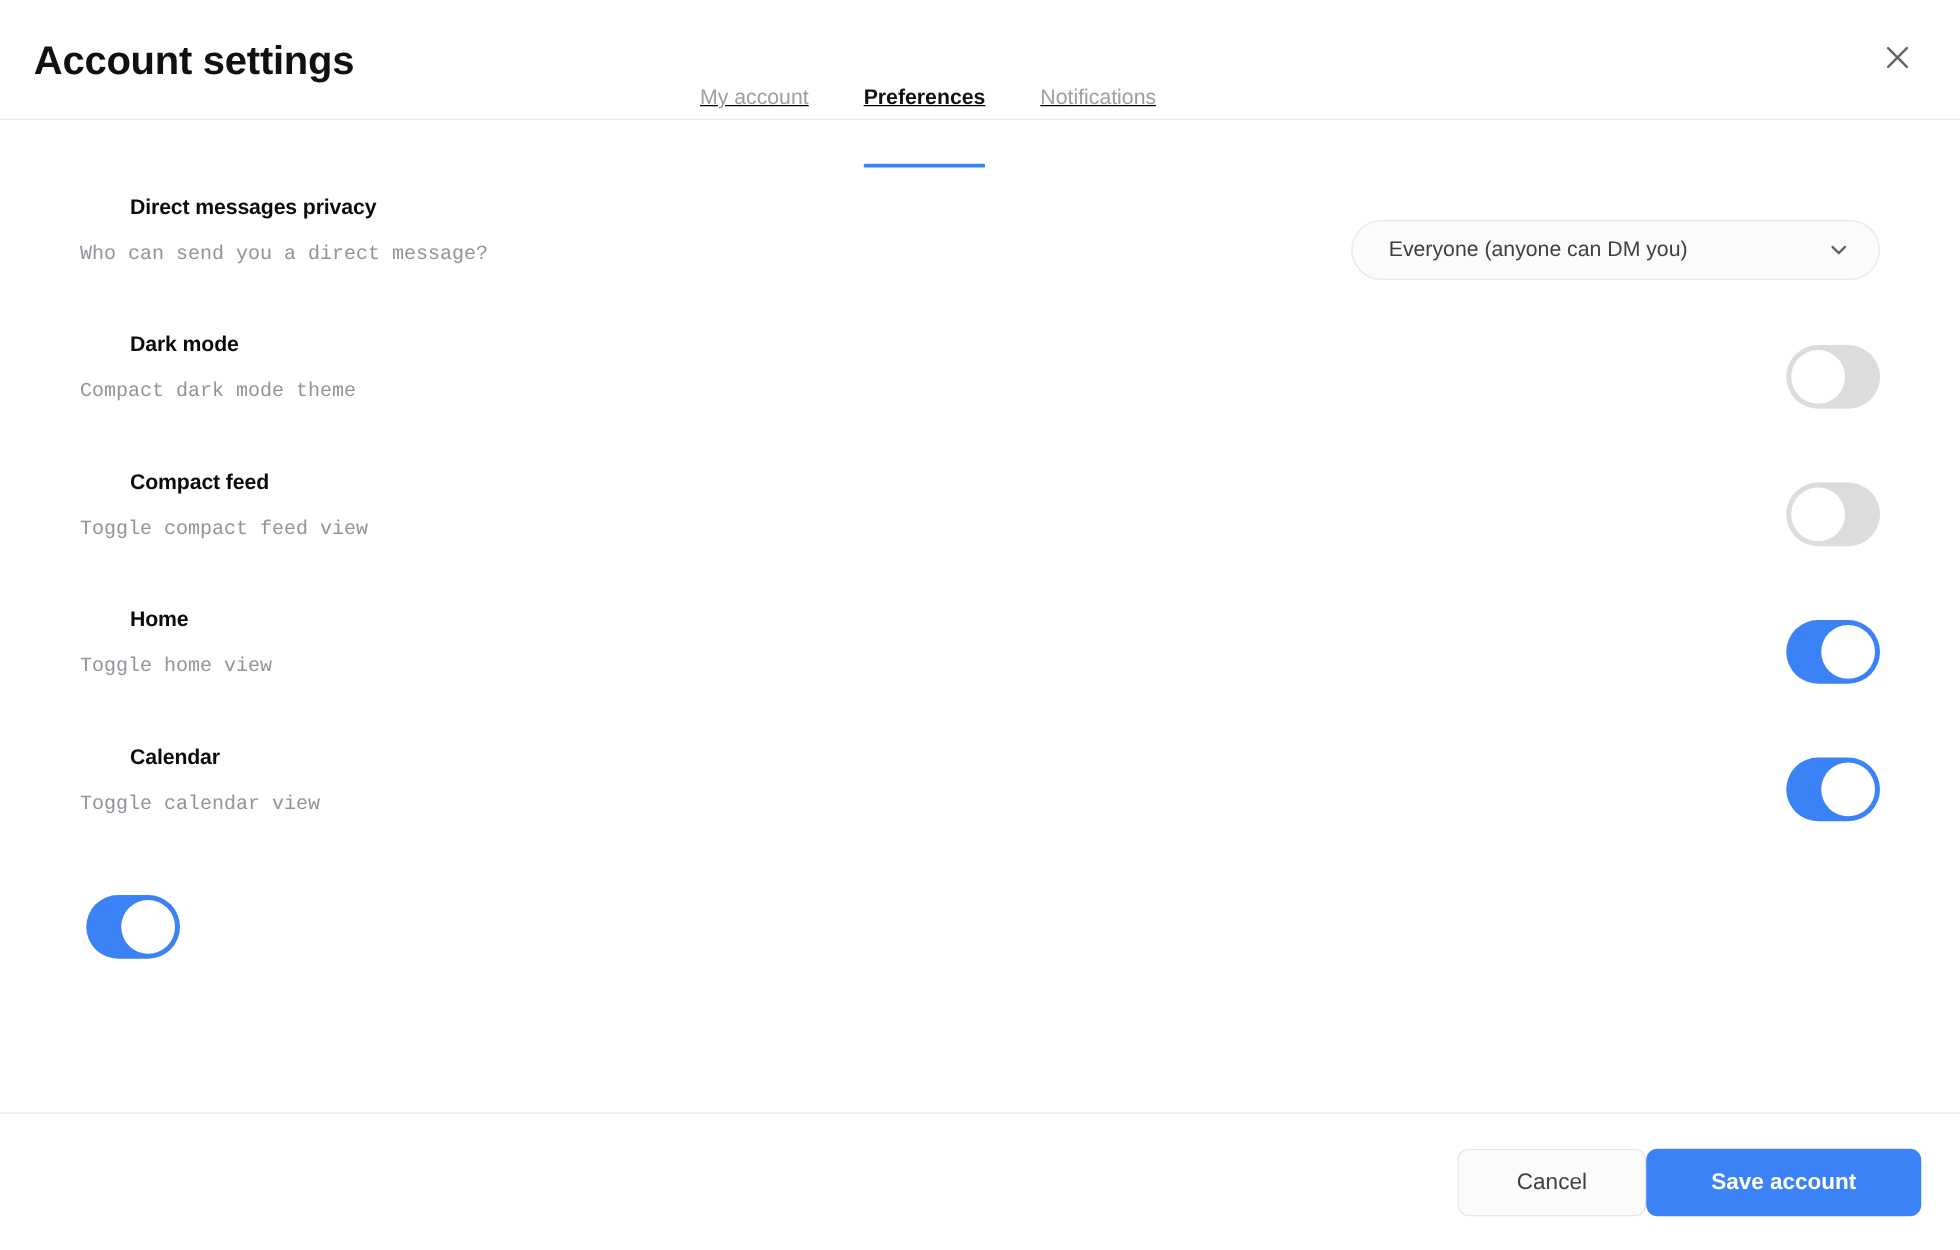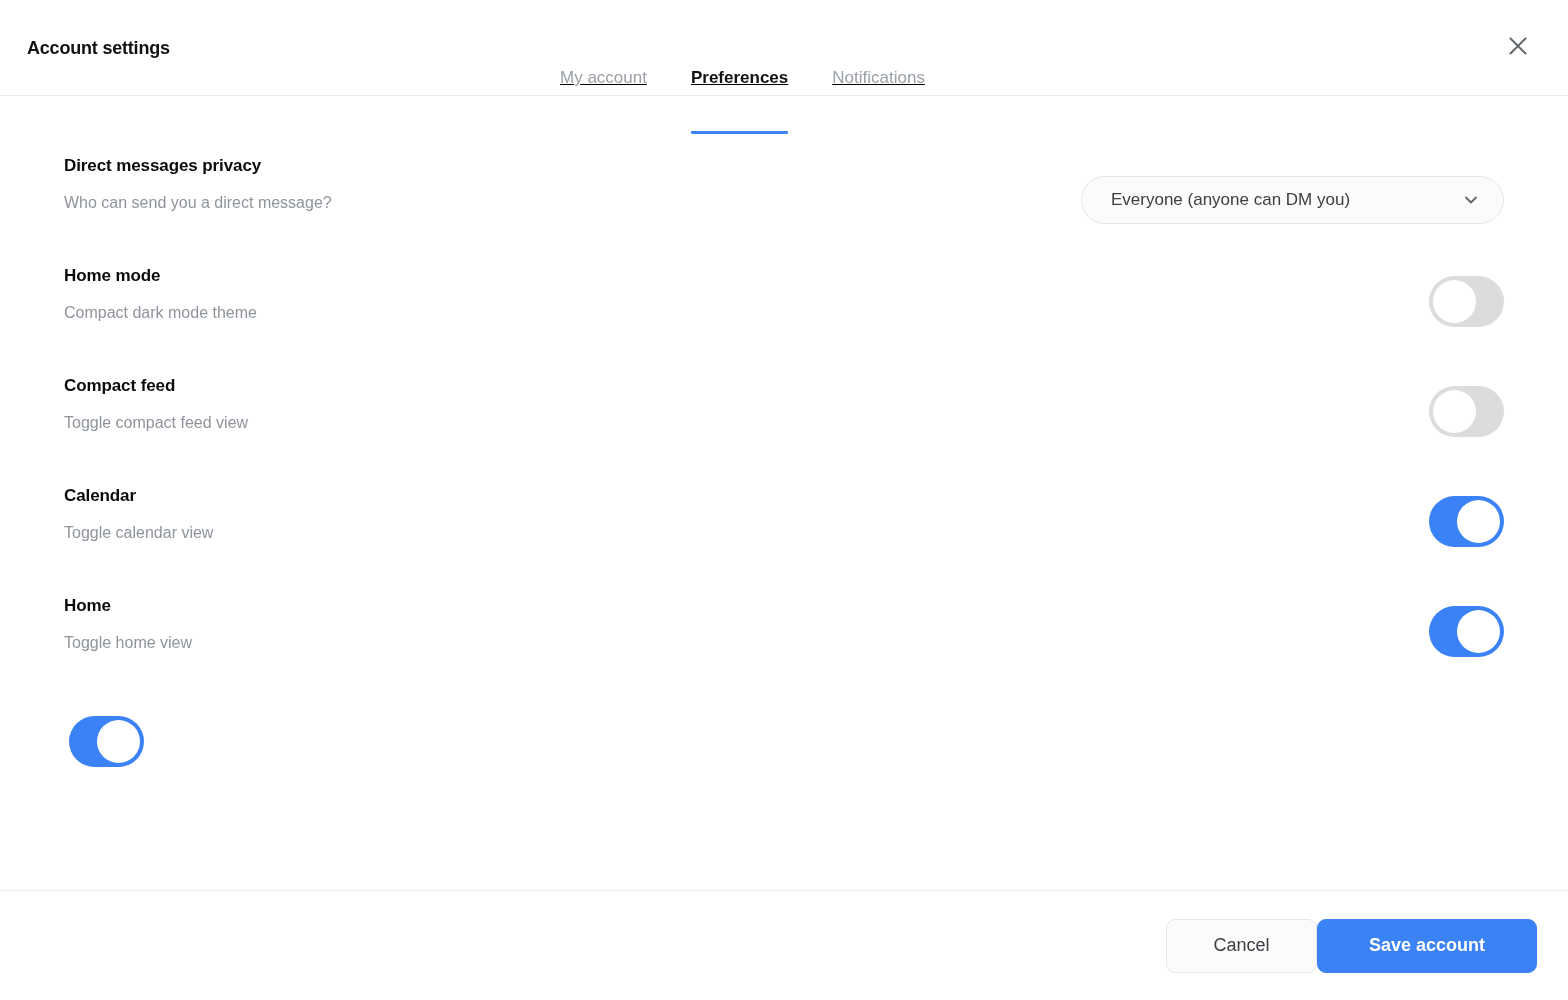--- a/index.html
+++ b/index.html
@@ -28,21 +28,21 @@
     height: 96px;
     flex: 0 0 96px;
     border-bottom: 1px solid #ececec;
     background: #ffffff;
   }
 
   .header-title {
     position: absolute;
     left: 27px;
     top: 32px;
-    font-size: 18px;
+    font-size: 32px;
     font-weight: 700;
     color: #111111;
     letter-spacing: -0.2px;
     line-height: 32px;
     white-space: nowrap;
   }
 
   .tabs {
     position: absolute;
     left: 560px;
@@ -126,28 +126,30 @@
 
   .setting-text { padding-top: 0px; max-width: 820px; }
 
   .setting-title {
     font-size: 17px;
     font-weight: 700;
     color: #0b0b0b;
     line-height: 24px;
     letter-spacing: -0.1px;
     white-space: nowrap;
+    margin-left: 40px;
   }
 
   .setting-desc {
     font-size: 16px;
     color: #8f949c;
     line-height: 22px;
     margin-top: 14px;
     white-space: nowrap;
+    font-family: Liberation Mono, monospace;
   }
 
   .setting-control {
     display: flex;
     align-items: flex-start;
     justify-content: flex-end;
     min-width: 80px;
   }
 
   
@@ -284,21 +286,21 @@
               <svg width="20" height="20" viewBox="0 0 20 20" fill="none" aria-hidden="true">
                 <path d="M5 7.5 L10 12.5 L15 7.5" stroke="#5f6368" stroke-width="1.8" stroke-linecap="round" stroke-linejoin="round"></path>
               </svg>
             </span>
           </div>
         </div>
       </div>
 
       <div class="setting-row">
         <div class="setting-text">
-          <div class="setting-title">Home mode</div>
+          <div class="setting-title">Dark mode</div>
           <div class="setting-desc">Compact dark mode theme</div>
         </div>
         <div class="setting-control">
           <button class="toggle">
             <span class="knob"></span>
           </button>
         </div>
       </div>
 
       <div class="setting-row">
@@ -308,34 +310,34 @@
         </div>
         <div class="setting-control">
           <button class="toggle">
             <span class="knob"></span>
           </button>
         </div>
       </div>
 
       <div class="setting-row">
         <div class="setting-text">
+          <div class="setting-title">Home</div>
+          <div class="setting-desc">Toggle home view</div>
+        </div>
+        <div class="setting-control">
+          <button class="toggle on">
+            <span class="knob"></span>
+          </button>
+        </div>
+      </div>
+
+      <div class="setting-row">
+        <div class="setting-text">
           <div class="setting-title">Calendar</div>
           <div class="setting-desc">Toggle calendar view</div>
-        </div>
-        <div class="setting-control">
-          <button class="toggle on">
-            <span class="knob"></span>
-          </button>
-        </div>
-      </div>
-
-      <div class="setting-row">
-        <div class="setting-text">
-          <div class="setting-title">Home</div>
-          <div class="setting-desc">Toggle home view</div>
         </div>
         <div class="setting-control">
           <button class="toggle on">
             <span class="knob"></span>
           </button>
         </div>
       </div>
 
       <div class="setting-row">
         <div class="setting-control">

